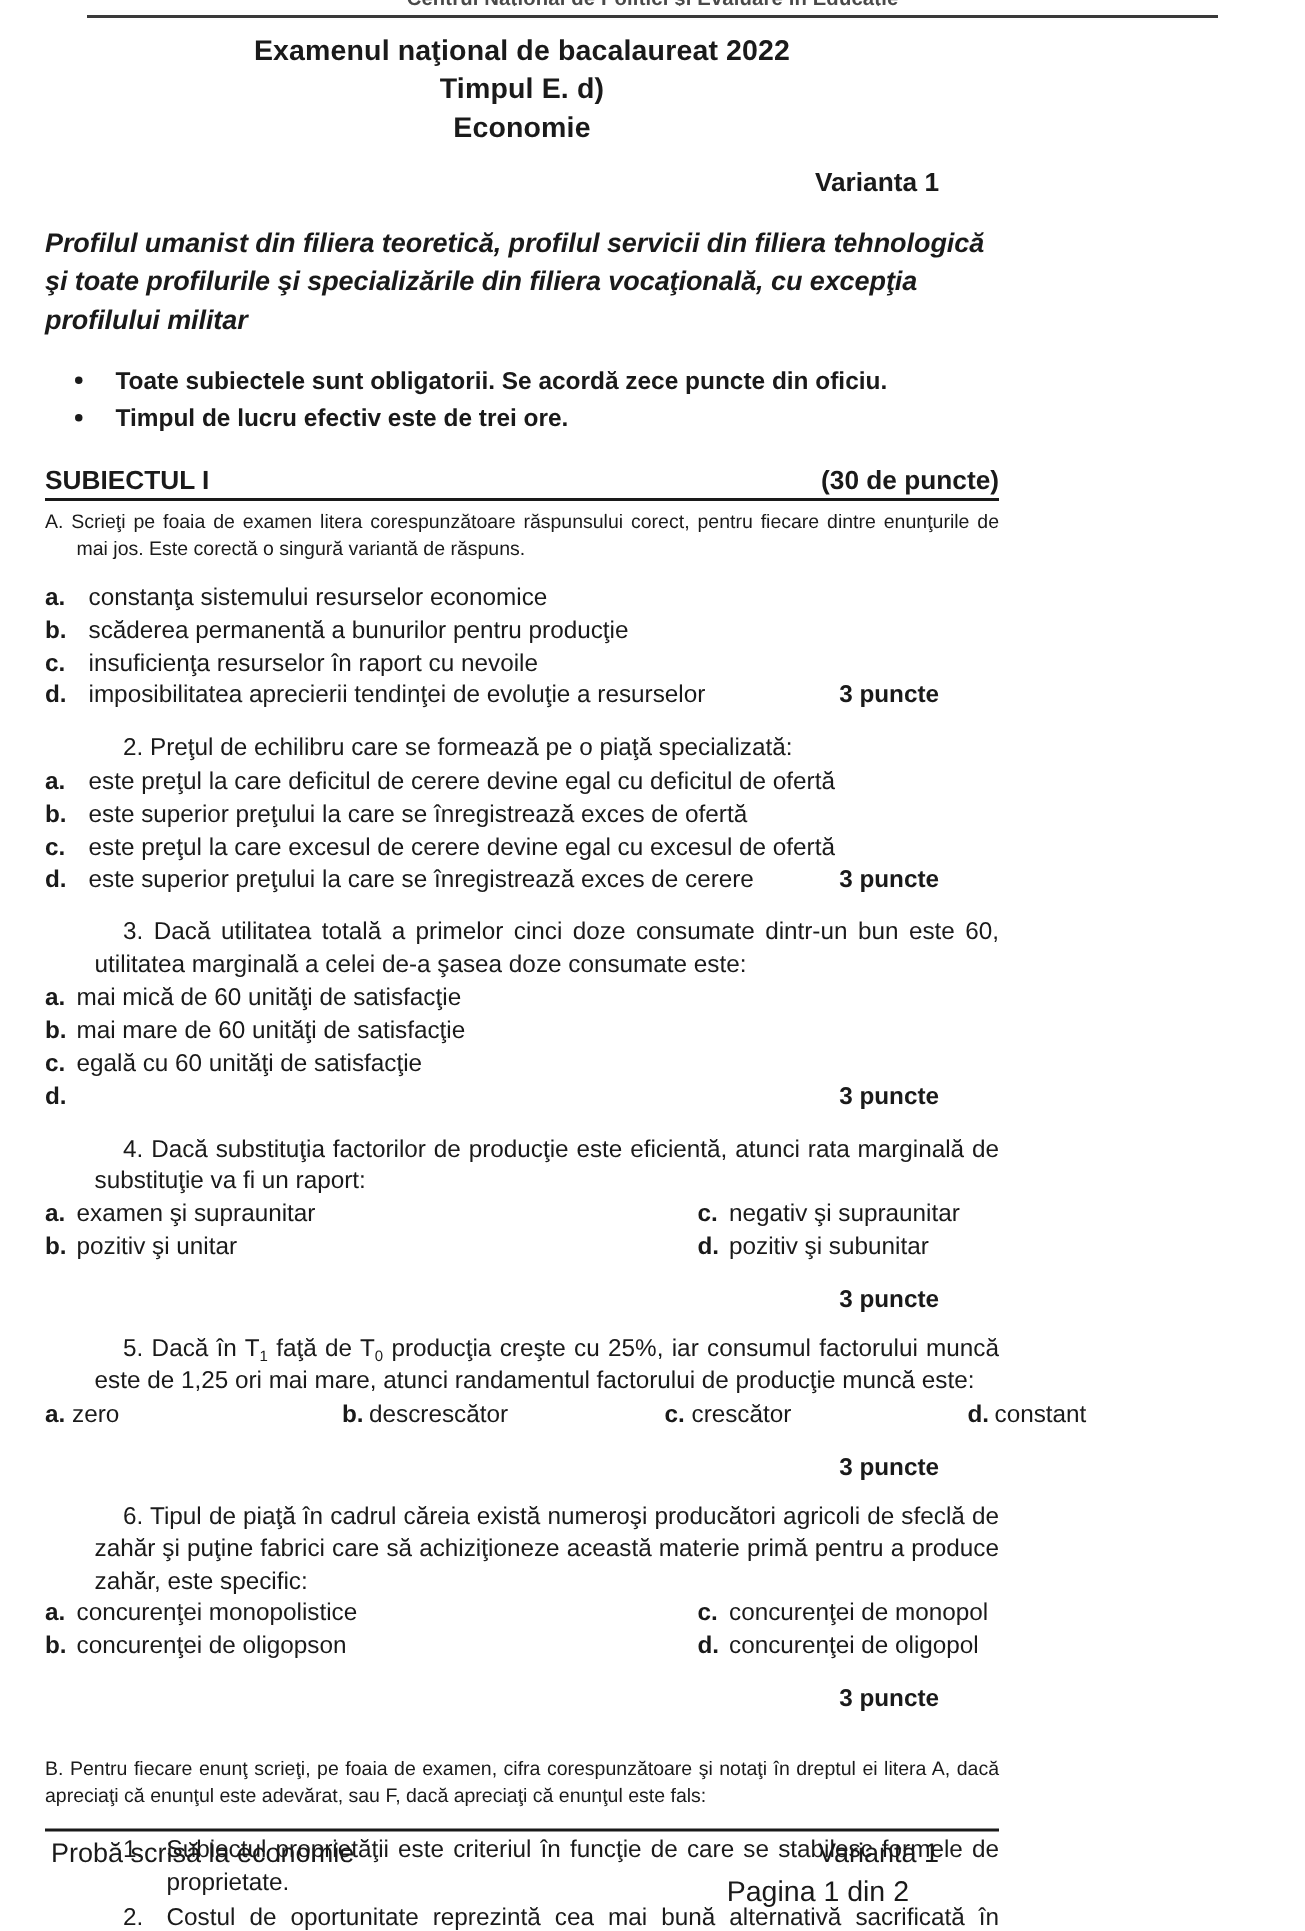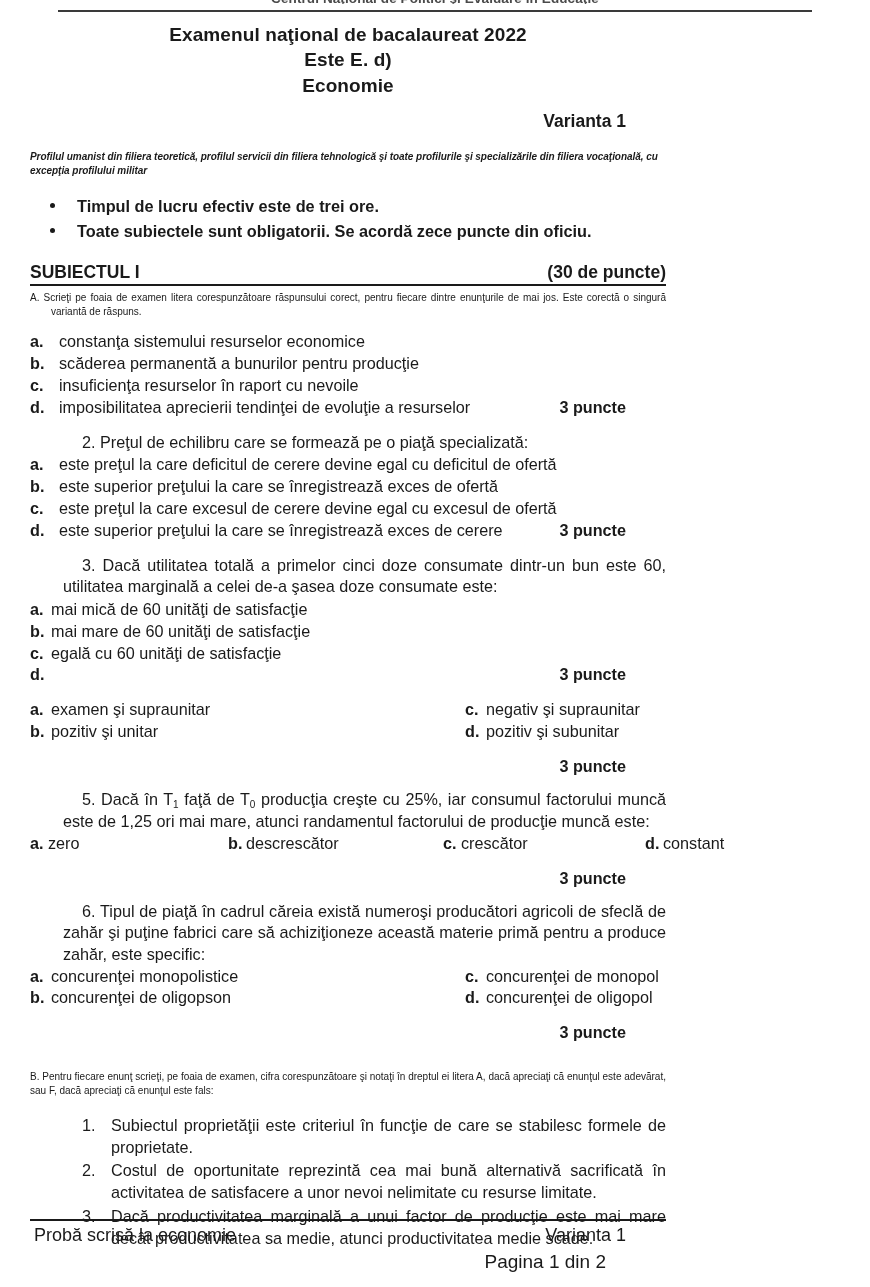--- a/index.html
+++ b/index.html
@@ -65,21 +65,21 @@
     font-weight: bold;
     font-size: 17.5px;
     padding-top: 13px;
     padding-right: 40px;
   }
 
   
   .profile {
     font-style: italic;
     font-weight: bold;
-    font-size: 10px;
+    font-size: 18px;
     line-height: 1.42;
     padding-top: 18px;
     letter-spacing: -.05px;
   }
 
   
   ul.notes {
     list-style: none;
     padding-top: 16px;
     padding-left: 20px;
@@ -108,21 +108,21 @@
     justify-content: space-between;
     align-items: flex-start;
     font-weight: bold;
     font-size: 17.5px;
     border-bottom: 2px solid #1a1a1a;
     padding-bottom: 1px;
   }
 
   
   .sec-intro {
-    font-size: 10px;
+    font-size: 13px;
     line-height: 1.38;
     text-align: justify;
     margin-top: 5px;
     padding-left: 21px;
     text-indent: -21px;
   }
 
   .sec-intro.b-sec {
     margin-top: 28px;
     padding-left: 0;
@@ -245,37 +245,37 @@
 </head>
 <body>
 
 <div class="page">
 
   <div class="inst-header">Centrul Naţional de Politici şi Evaluare în Educaţie</div>
   <div class="inst-rule"></div>
 
   <div class="title-block">
     <span class="t-line">Examenul naţional de bacalaureat 2022</span>
-    <span class="t-line">Este E. d)</span>
+    <span class="t-line">Timpul E. d)</span>
     <span class="t-line">Economie</span>
   </div>
 
   <div class="varianta-top">Varianta 1</div>
 
   <div class="profile">Profilul umanist din filiera teoretică, profilul servicii din filiera tehnologică şi toate profilurile şi specializările din filiera vocaţională, cu excepţia profilului militar</div>
 
   <ul class="notes">
+    <li>
+      <span class="bullet"></span>
+      <span>Toate subiectele sunt obligatorii. Se acordă zece puncte din oficiu.</span>
+    </li>
     <li>
       <span class="bullet"></span>
       <span>Timpul de lucru efectiv este de trei ore.</span>
     </li>
-    <li>
-      <span class="bullet"></span>
-      <span>Toate subiectele sunt obligatorii. Se acordă zece puncte din oficiu.</span>
-    </li>
   </ul>
 
   <div class="subject-head">
     <span>SUBIECTUL I</span>
     <span>(30 de puncte)</span>
   </div>
 
   <div class="sec-intro">A. Scrieţi pe foaia de examen litera corespunzătoare răspunsului corect, pentru fiecare dintre enunţurile de mai jos. Este corectă o singură variantă de răspuns.</div>
 
   <div class="q-block">
@@ -345,20 +345,24 @@
         <span class="ans-text">egală cu 60 unităţi de satisfacţie</span>
       </div>
       <div class="ans-row">
         <span class="ans-letter">d.</span>
         <span class="pts">3 puncte</span>
       </div>
     </div>
   </div>
 
   <div class="q-block">
+    <div class="q-stem">
+      <span>4.</span>
+      <span>Dacă substituţia factorilor de producţie este eficientă, atunci rata marginală de substituţie va fi un raport:</span>
+    </div>
     <div class="cols2-grid">
       <div class="cell">
         <span class="ans-letter">a.</span>
         <span>examen şi supraunitar</span>
       </div>
       <div class="cell">
         <span class="ans-letter">c.</span>
         <span>negativ şi supraunitar</span>
       </div>
       <div class="cell">

